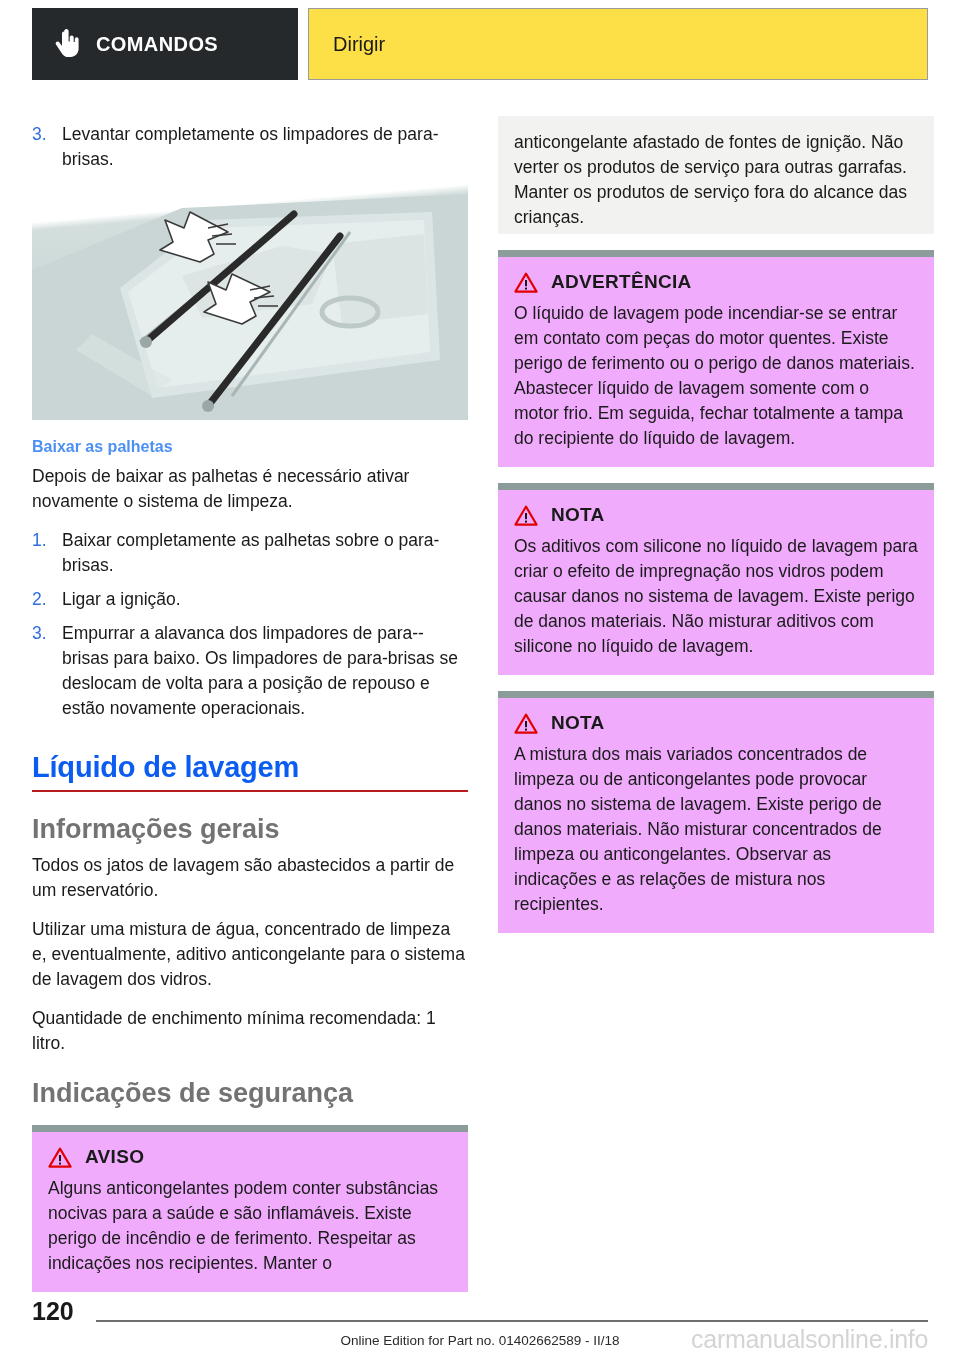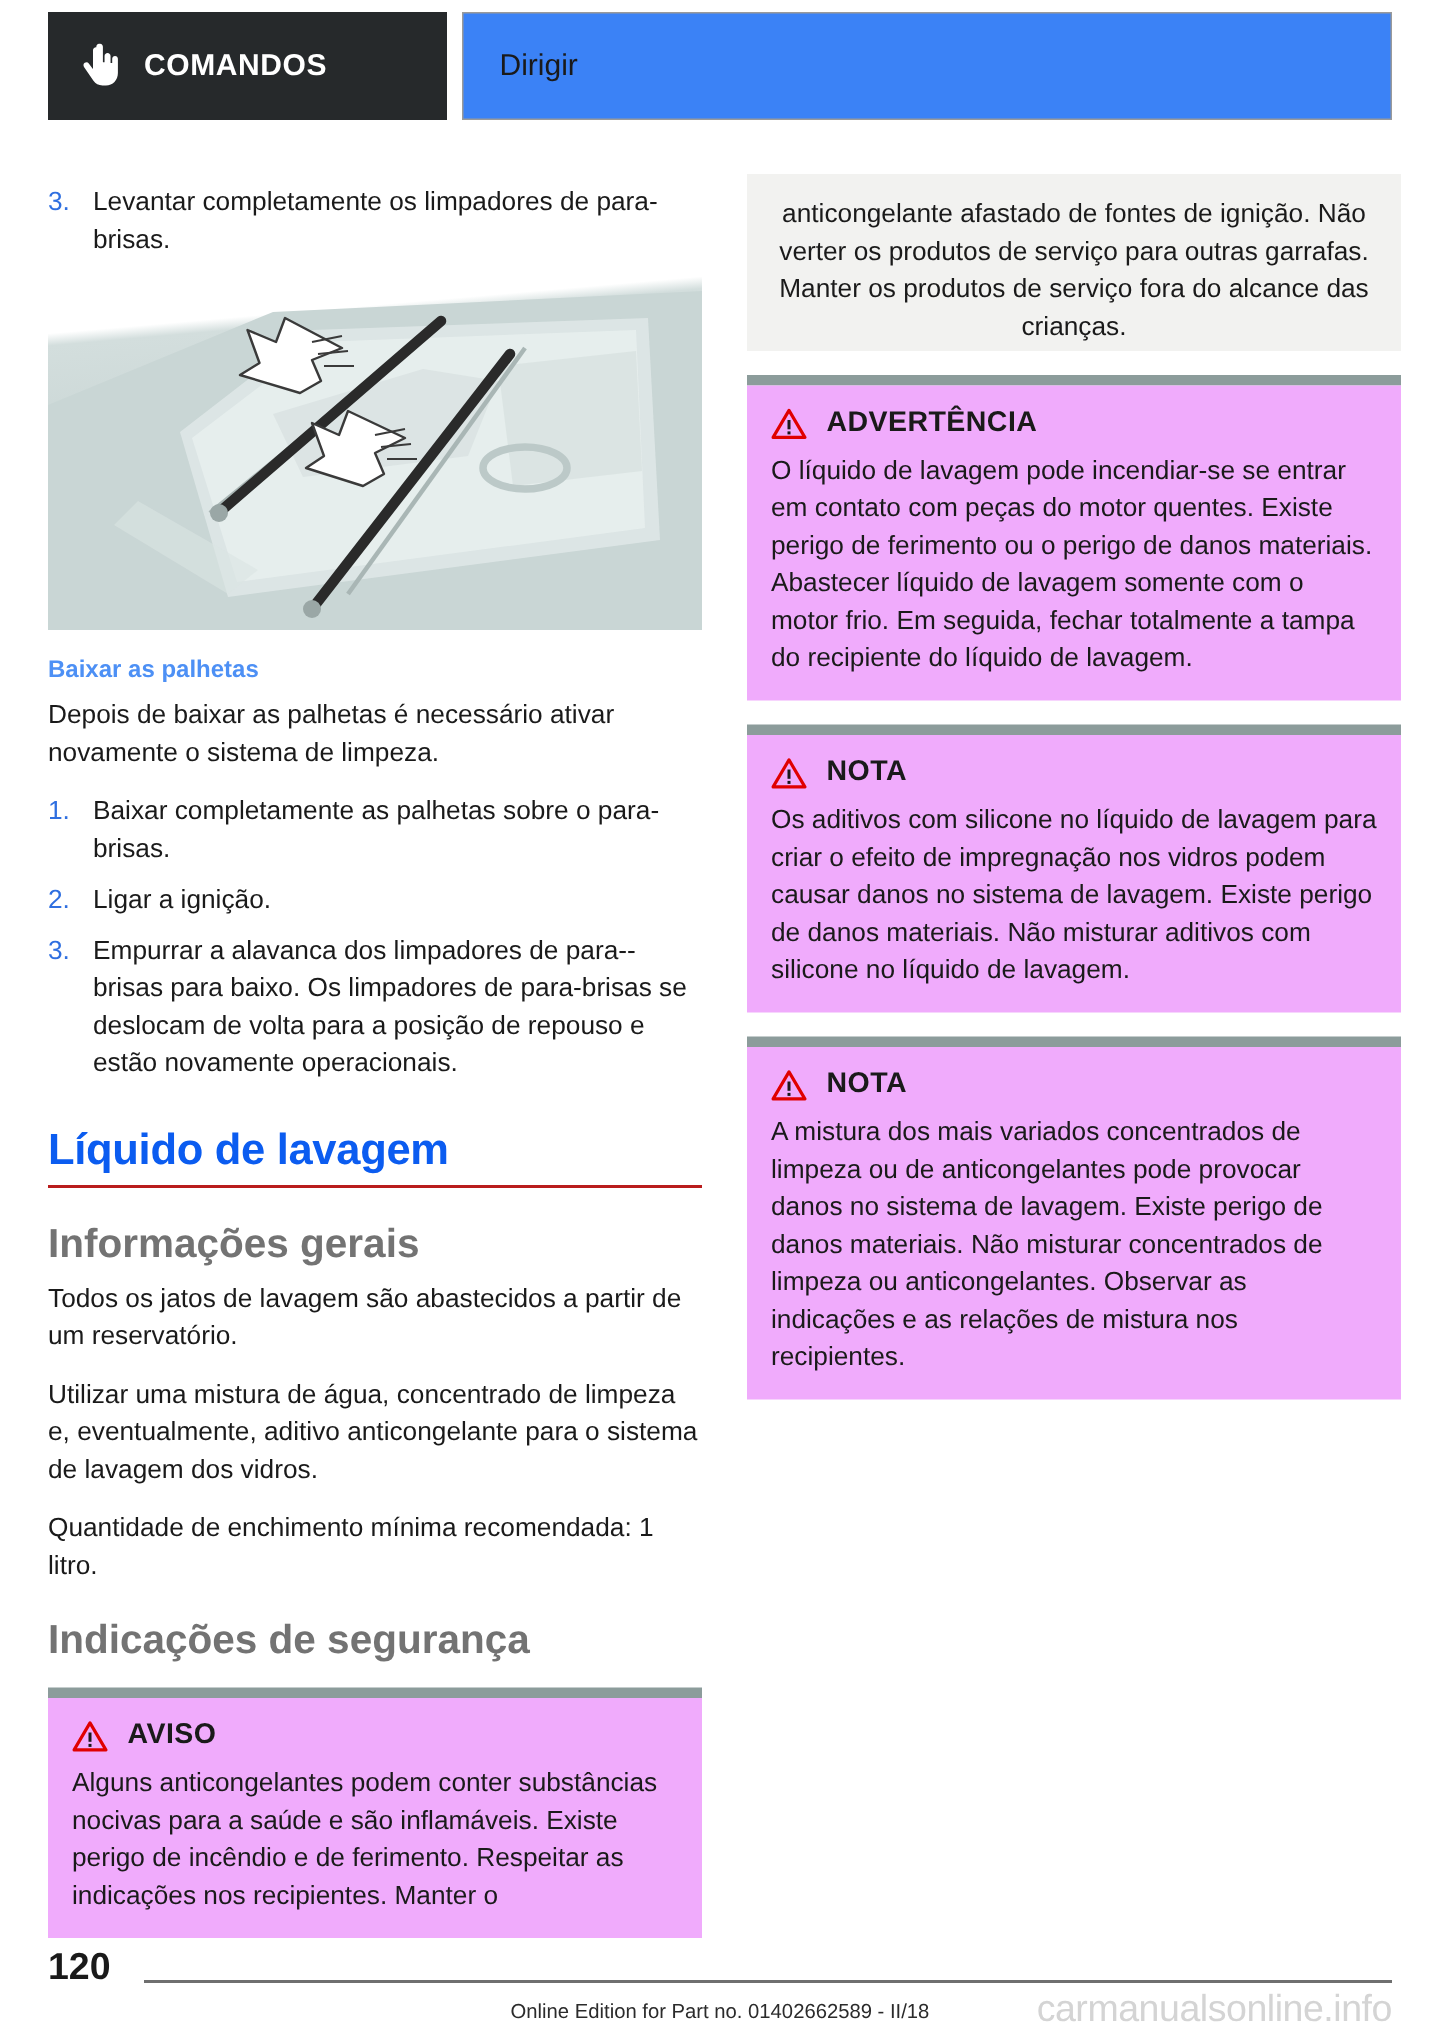--- a/index.html
+++ b/index.html
@@ -35,21 +35,21 @@
   .header-chapter-label {
     font-size: 20px;
     font-weight: bold;
     letter-spacing: 0.4px;
     white-space: nowrap;
   }
   .header-section {
     flex: 1 1 auto;
     border: 1px solid #9a9a9a;
     border-left: 1px solid #9a9a9a;
-    background: #3b82f6;
+    background: #fde047;
     display: flex;
     align-items: center;
     padding-left: 24px;
     margin-left: 10px;
   }
   .header-section-label { font-size: 20px; color: #1a1a1a; }
 
   
   .content {
     display: flex;
@@ -127,21 +127,20 @@
   .warn-icon { width: 24px; height: 21px; display: block; }
   .notice-title {
     font-size: 19px;
     font-weight: bold;
     letter-spacing: 0.3px;
   }
   .notice-text { font-size: 17.5px; line-height: 25px; }
   .notice-cont {
     background: #f2f2f0;
     padding: 14px 16px 4px 16px;
-    text-align: center;
   }
 
   
   .footer {
     position: absolute;
     left: 32px;
     right: 32px;
     bottom: 14px;
   }
   .footer-row { display: flex; align-items: flex-end; }

